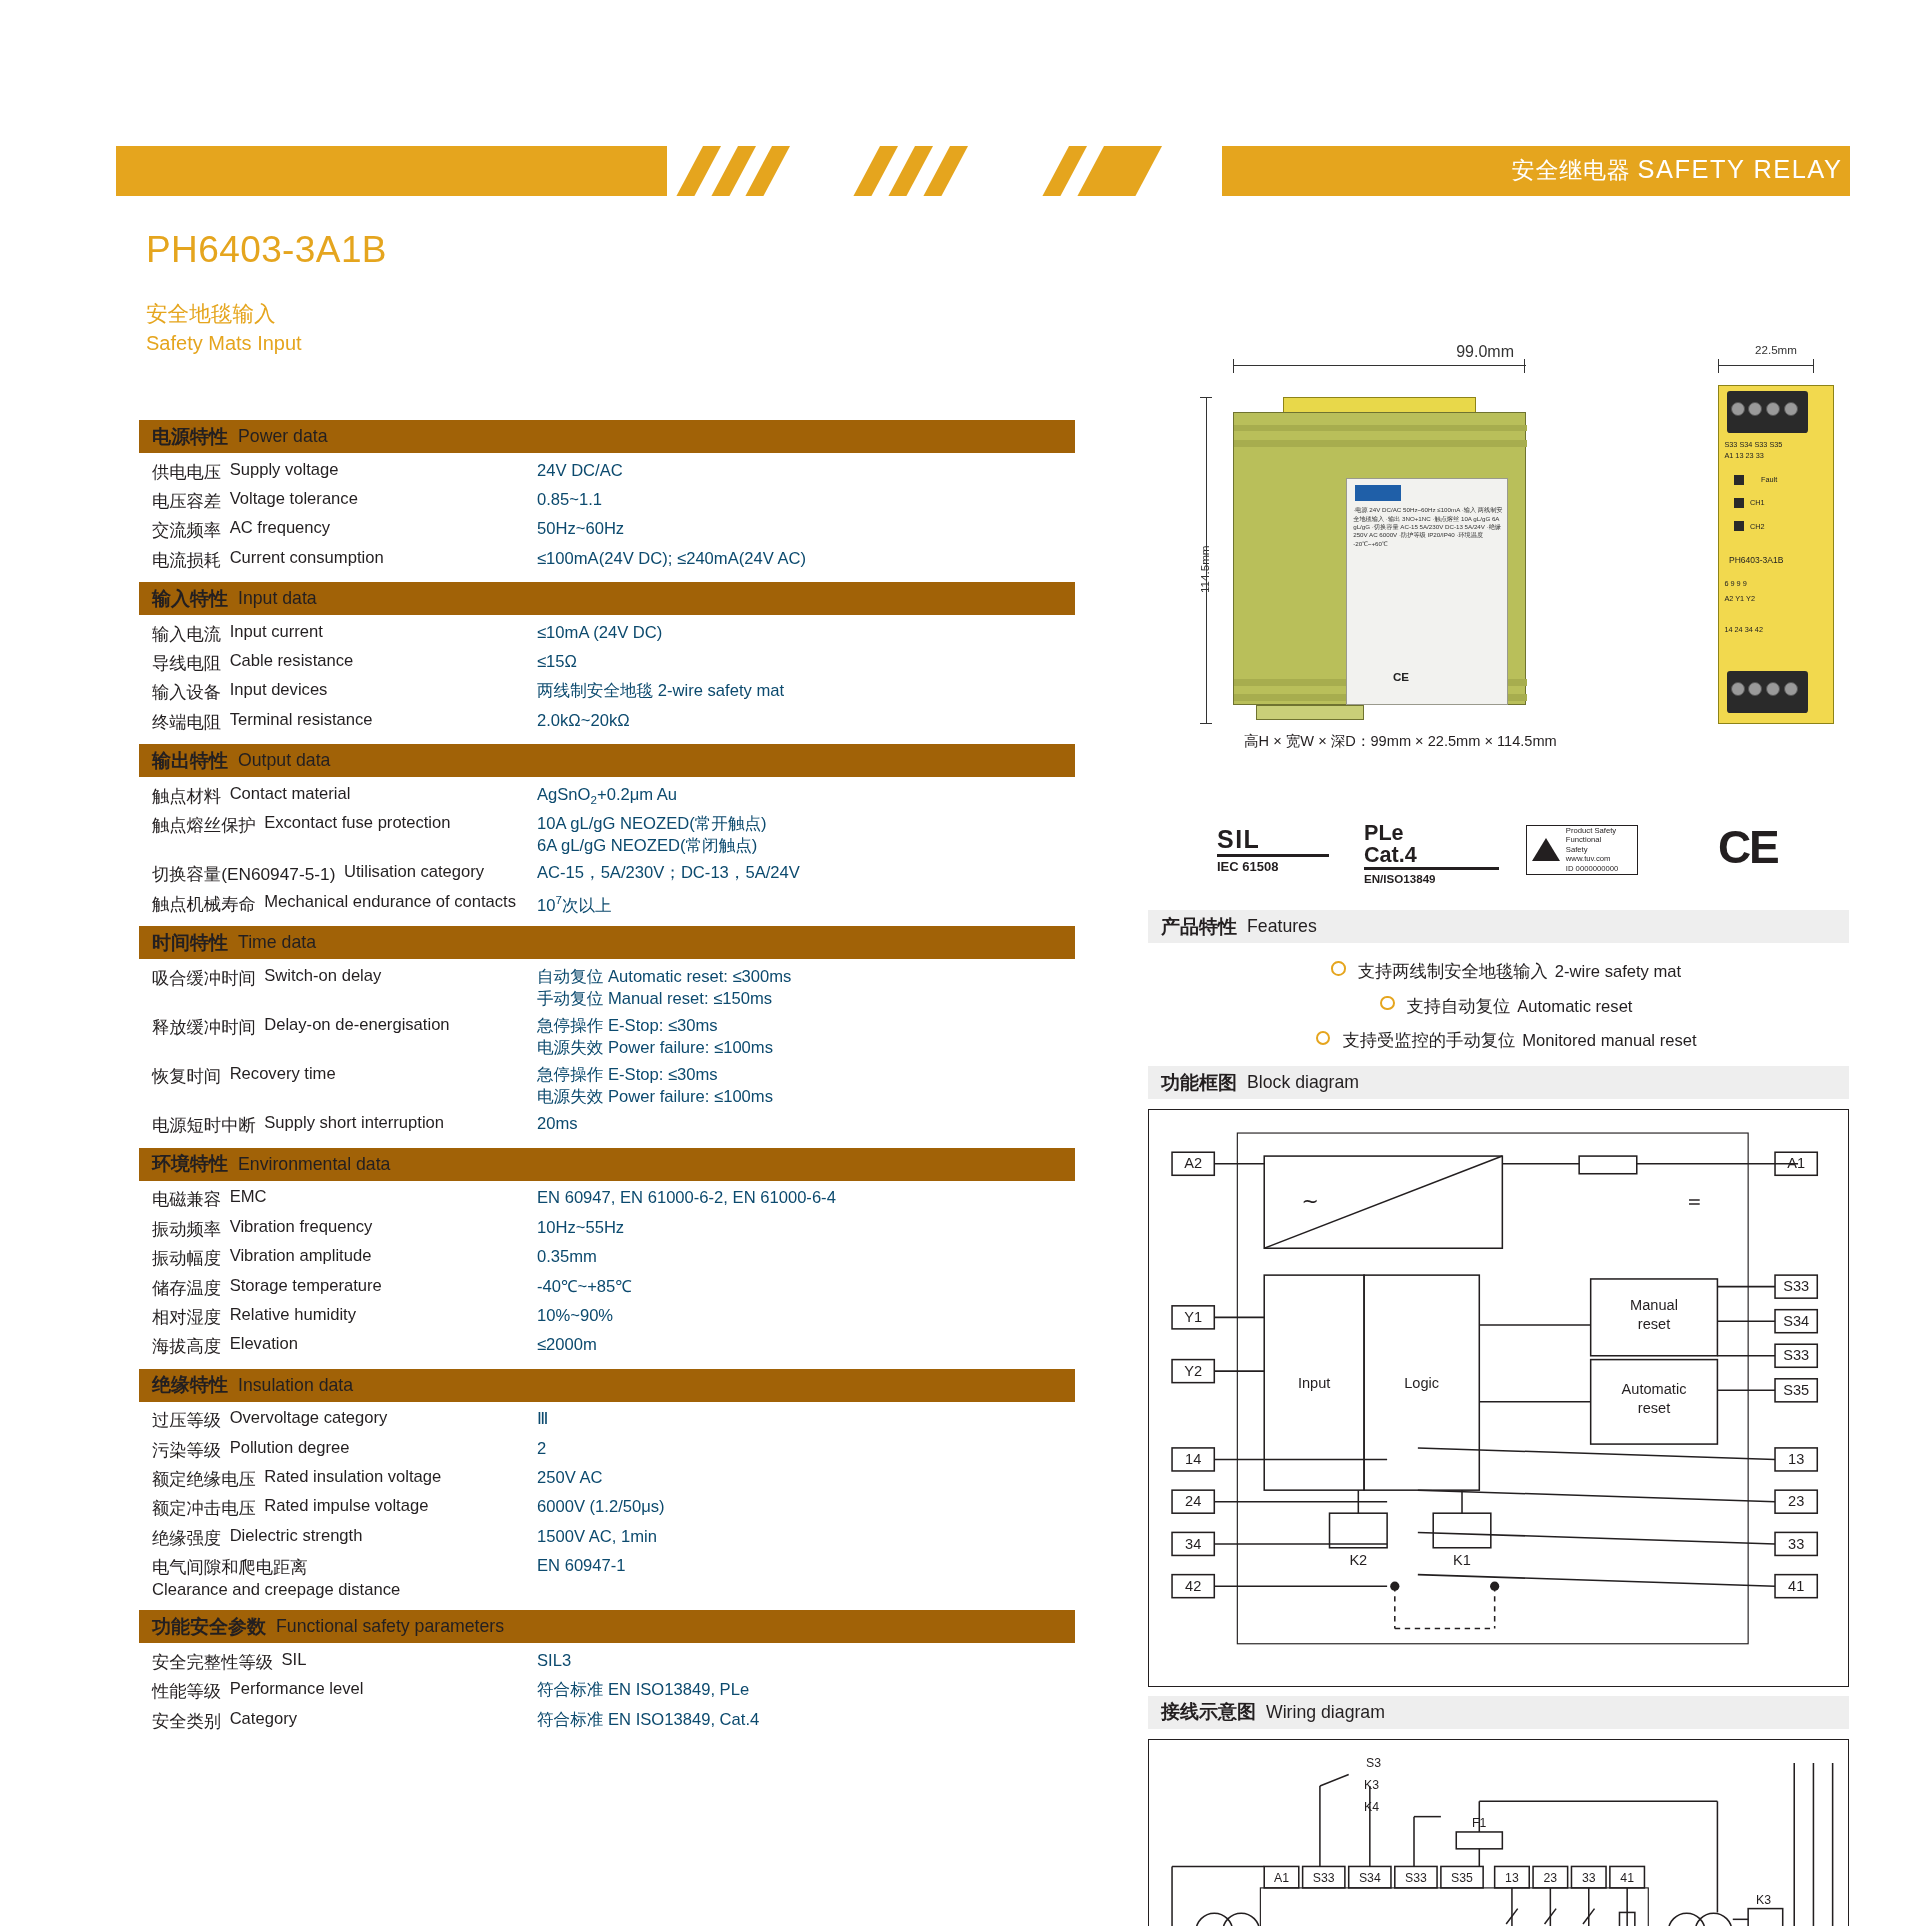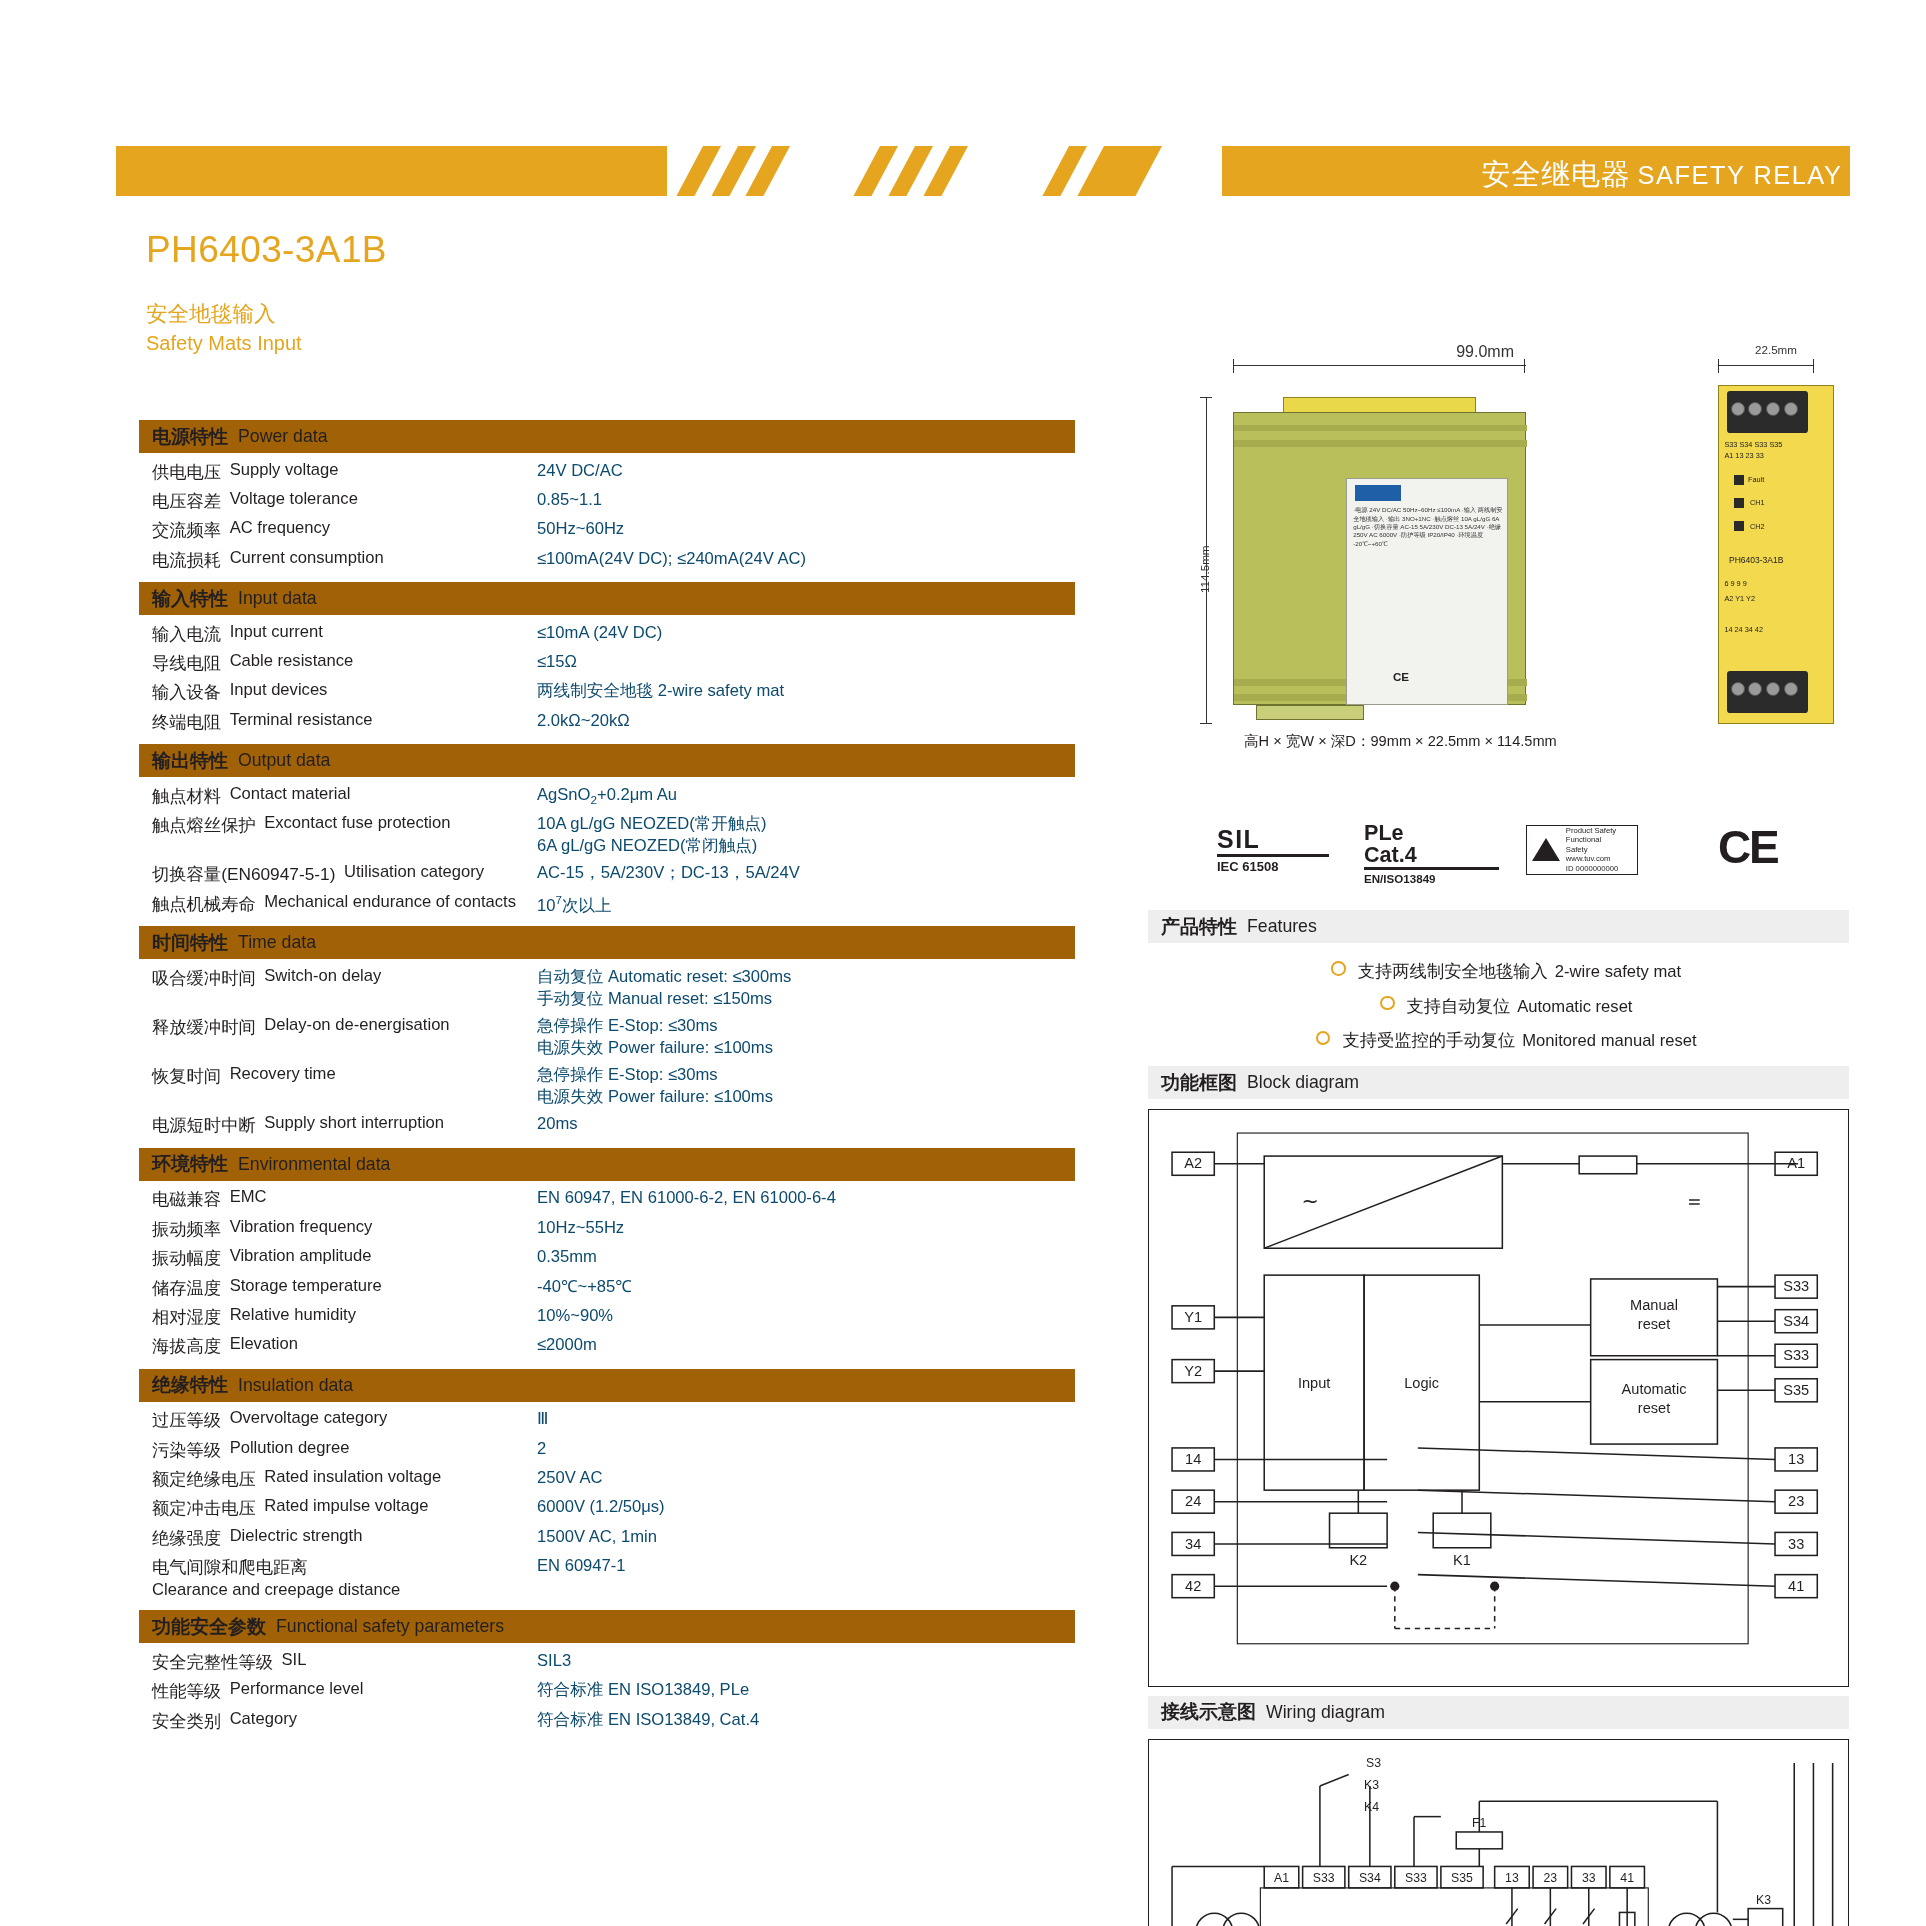--- a/index.html
+++ b/index.html
@@ -12,21 +12,21 @@
   }
   .page { position: relative; width: 1966px; height: 2648px; background:#fff; }
 
   
   .header-band { position:absolute; left:116px; top:146px; width:1734px; height:50px; }
   .band-left { position:absolute; left:0; top:0; width:551px; height:50px; background:#e5a51e; }
   .band-right { position:absolute; left:1106px; top:0; width:628px; height:50px; background:#e5a51e; }
   .band-mid { position:absolute; left:551px; top:0; width:555px; height:50px; overflow:hidden; }
   .stripe { position:absolute; top:-7.7px; width:17.7px; height:65px; background:#e5a51e; transform: skewX(-28deg); }
   .header-title { position:absolute; right:7.7px; top:8.5px; color:#ffffff; white-space:nowrap; }
-  .header-title .cn { font-size:29px; letter-spacing:0.8px; }
+  .header-title .cn { font-size:23px; letter-spacing:0.8px; }
   .header-title .en { font-size:25.4px; letter-spacing:1.5px; padding-left:7px; }
 
   
   .model { position:absolute; left:146px; top:229px; font-size:37px; color:#e5a51e; letter-spacing:0.4px; }
   .subtitle-cn { position:absolute; left:146px; top:299px; font-size:21.6px; color:#e5a51e; }
   .subtitle-en { position:absolute; left:146px; top:332px; font-size:20px; color:#e5a51e; }
 
   
   .left-col { position:absolute; left:139px; top:420px; width:936px; }
   .sec { margin-bottom:4.6px; }
@@ -483,21 +483,21 @@
           <div class="sv-term" style="top:5.4px;"></div>
           <div class="sv-holes" style="top:16px;">
             <div class="sv-hole"></div>
               <div class="sv-hole"></div>
               <div class="sv-hole"></div>
               <div class="sv-hole"></div>
           </div>
           <div class="sv-label" style="top:54px;">S33 S34 S33 S35</div>
           <div class="sv-label" style="top:65px;">A1 13 23 33</div>
           <div class="sv-led" style="left:15.4px; top:89px;"></div>
-          <div class="sv-label" style="left:29px; top:89px;">Fault</div>
+          <div class="sv-label" style="left:42px; top:89px;">Fault</div>
           <div class="sv-led" style="left:15.4px; top:112px;"></div>
           <div class="sv-label" style="left:31px; top:112px;">CH1</div>
           <div class="sv-led" style="left:15.4px; top:135px;"></div>
           <div class="sv-label" style="left:31px; top:136px;">CH2</div>
           <div class="sv-label" style="left:10px; top:169px; font-size:8.5px;">PH6403-3A1B</div>
           <div class="sv-label" style="top:193px;">6  9  9  9</div>
           <div class="sv-label" style="top:208px;">A2 Y1 Y2</div>
           <div class="sv-label" style="top:239px;">14 24 34 42</div>
           <div class="sv-term" style="top:285px;"></div>
           <div class="sv-holes" style="top:296px;">

